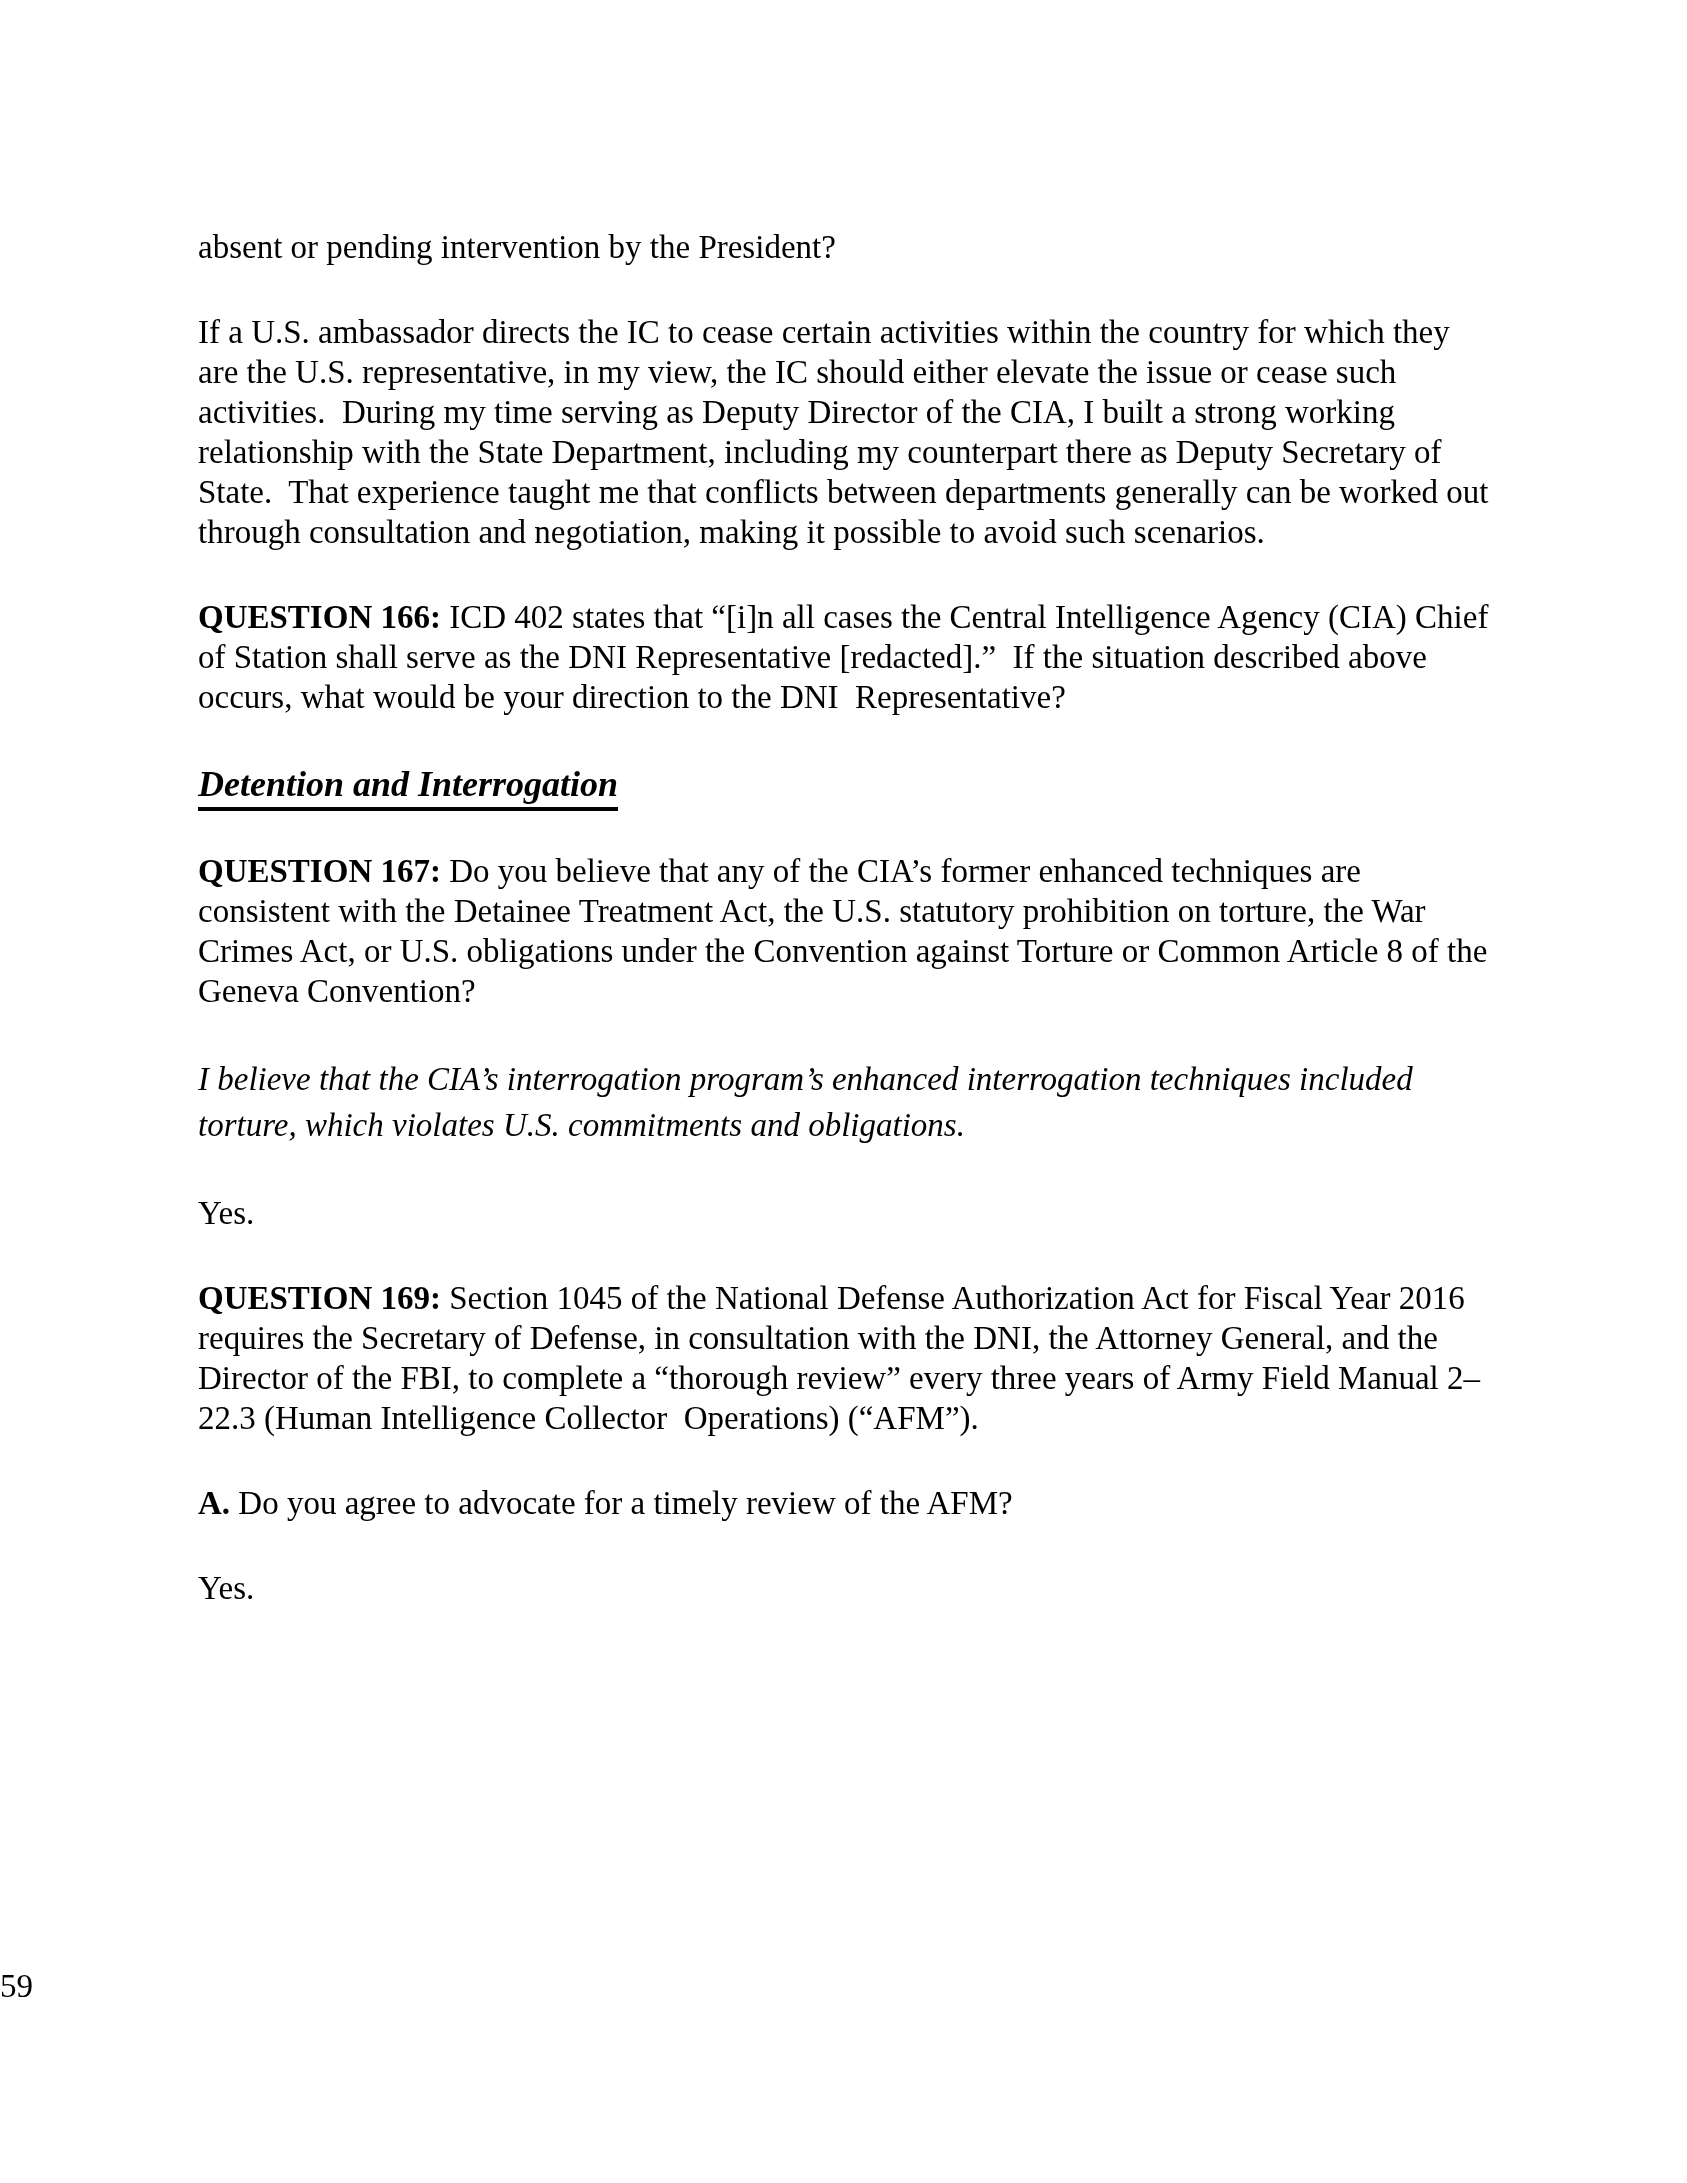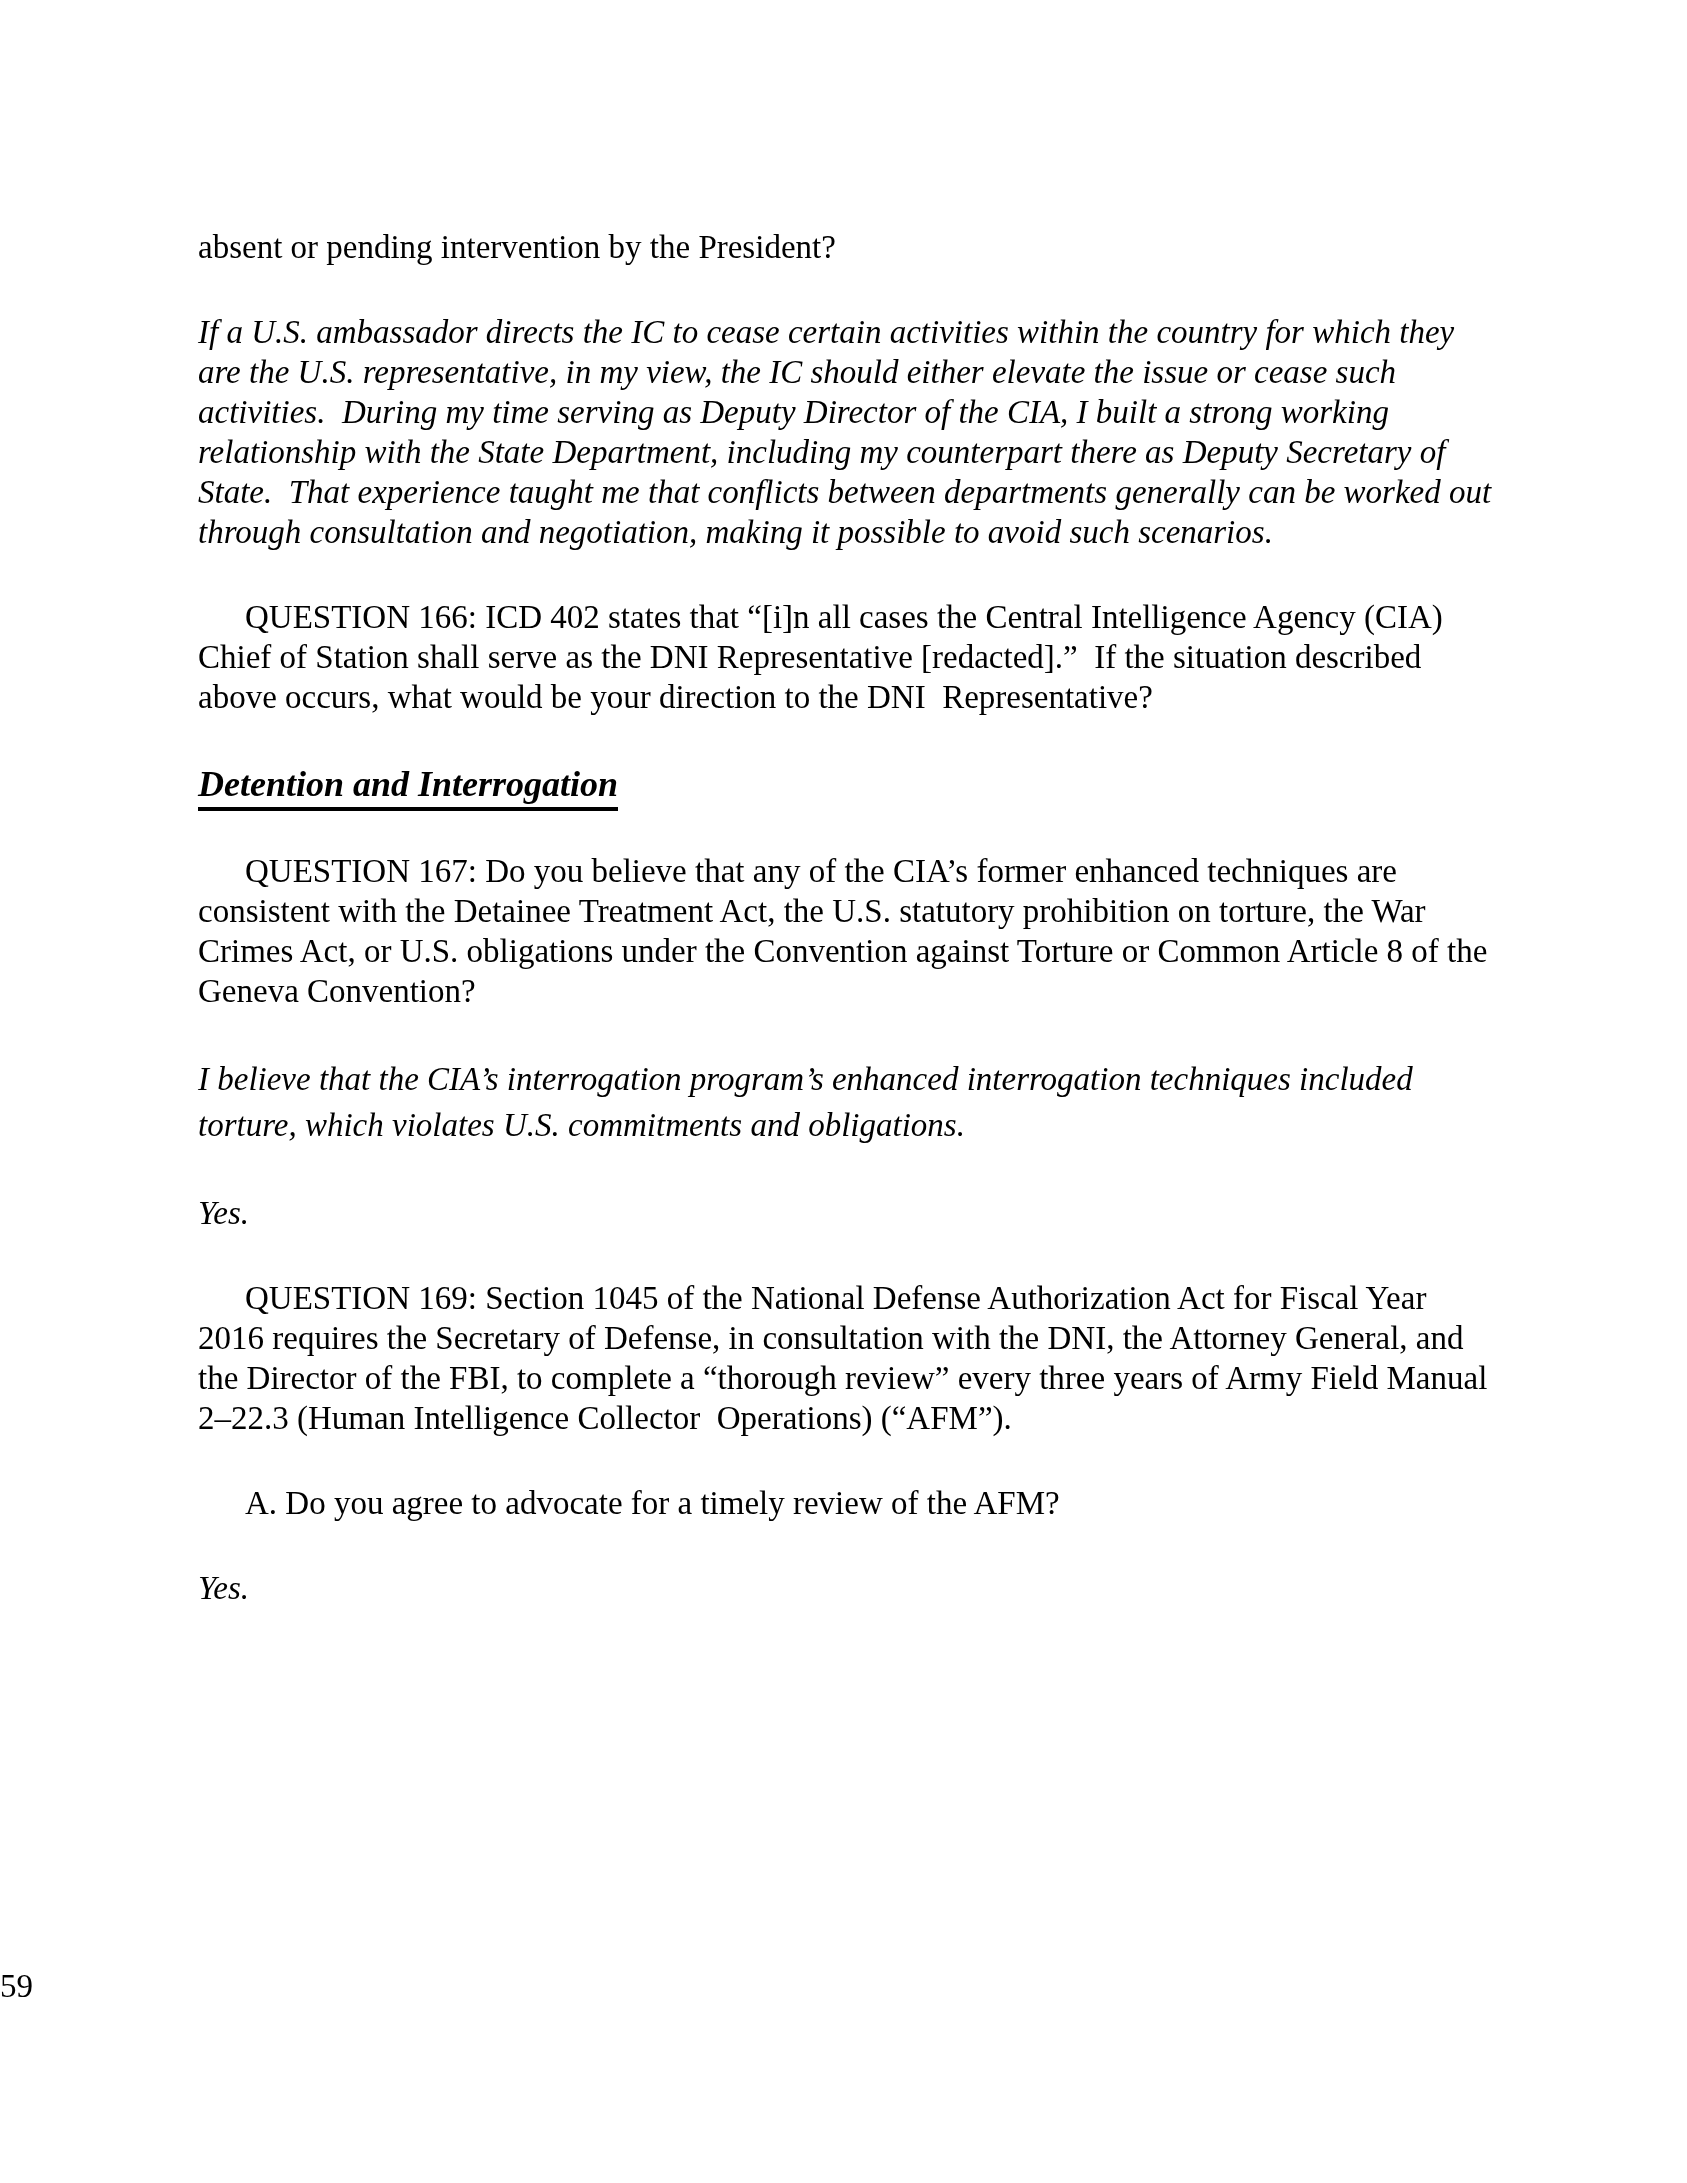--- a/index.html
+++ b/index.html
@@ -23,29 +23,27 @@
     left: 198px;
     top: 227px;
     width: 1297px;
   }
   .content p {
     margin: 0 0 45px 0;
     white-space: pre-wrap;
     text-align: left;
   }
   .answer {
-    font-style: italic;
   }
   .answer-loose {
     font-style: italic;
     line-height: 46px;
   }
   .qlabel {
-    font-weight: normal;
-    margin-left: 47px;
+    font-weight: bold;
   }
   .section-heading {
     margin: 0 0 45px 0;
     font-size: 36px;
     line-height: 44px;
     font-weight: bold;
     font-style: italic;
   }
   .heading-underline {
     border-bottom: 4px solid #000000;

